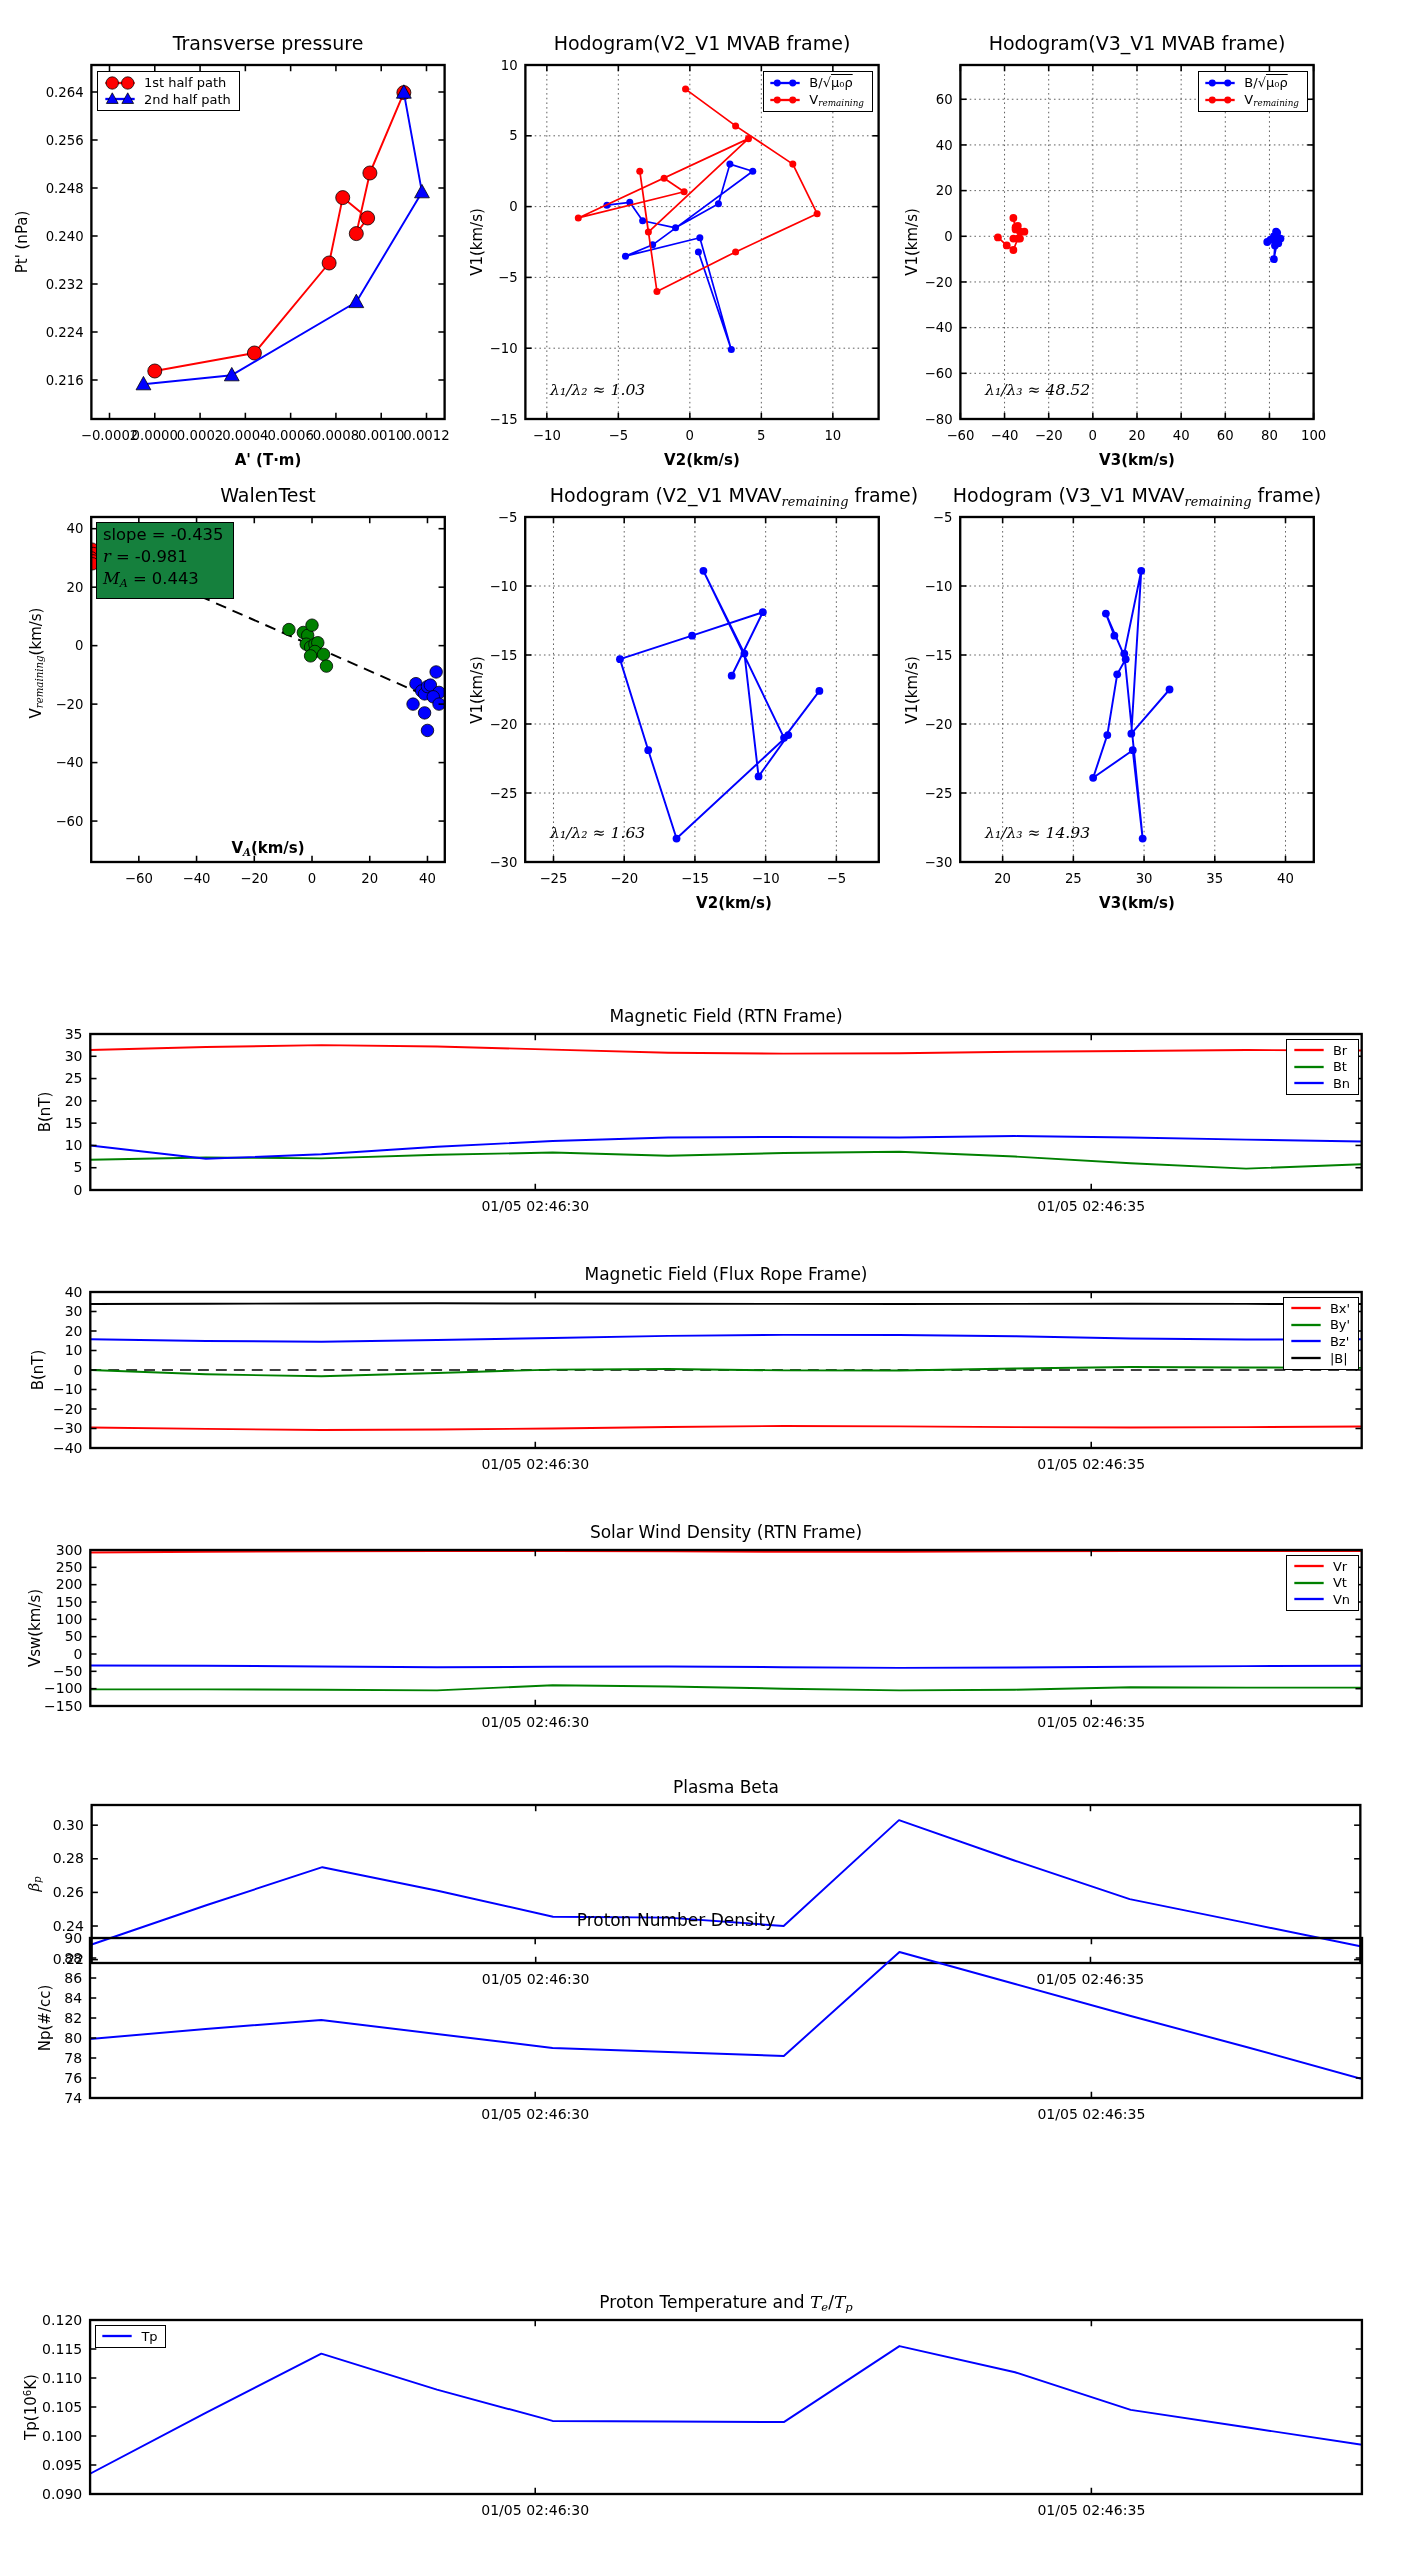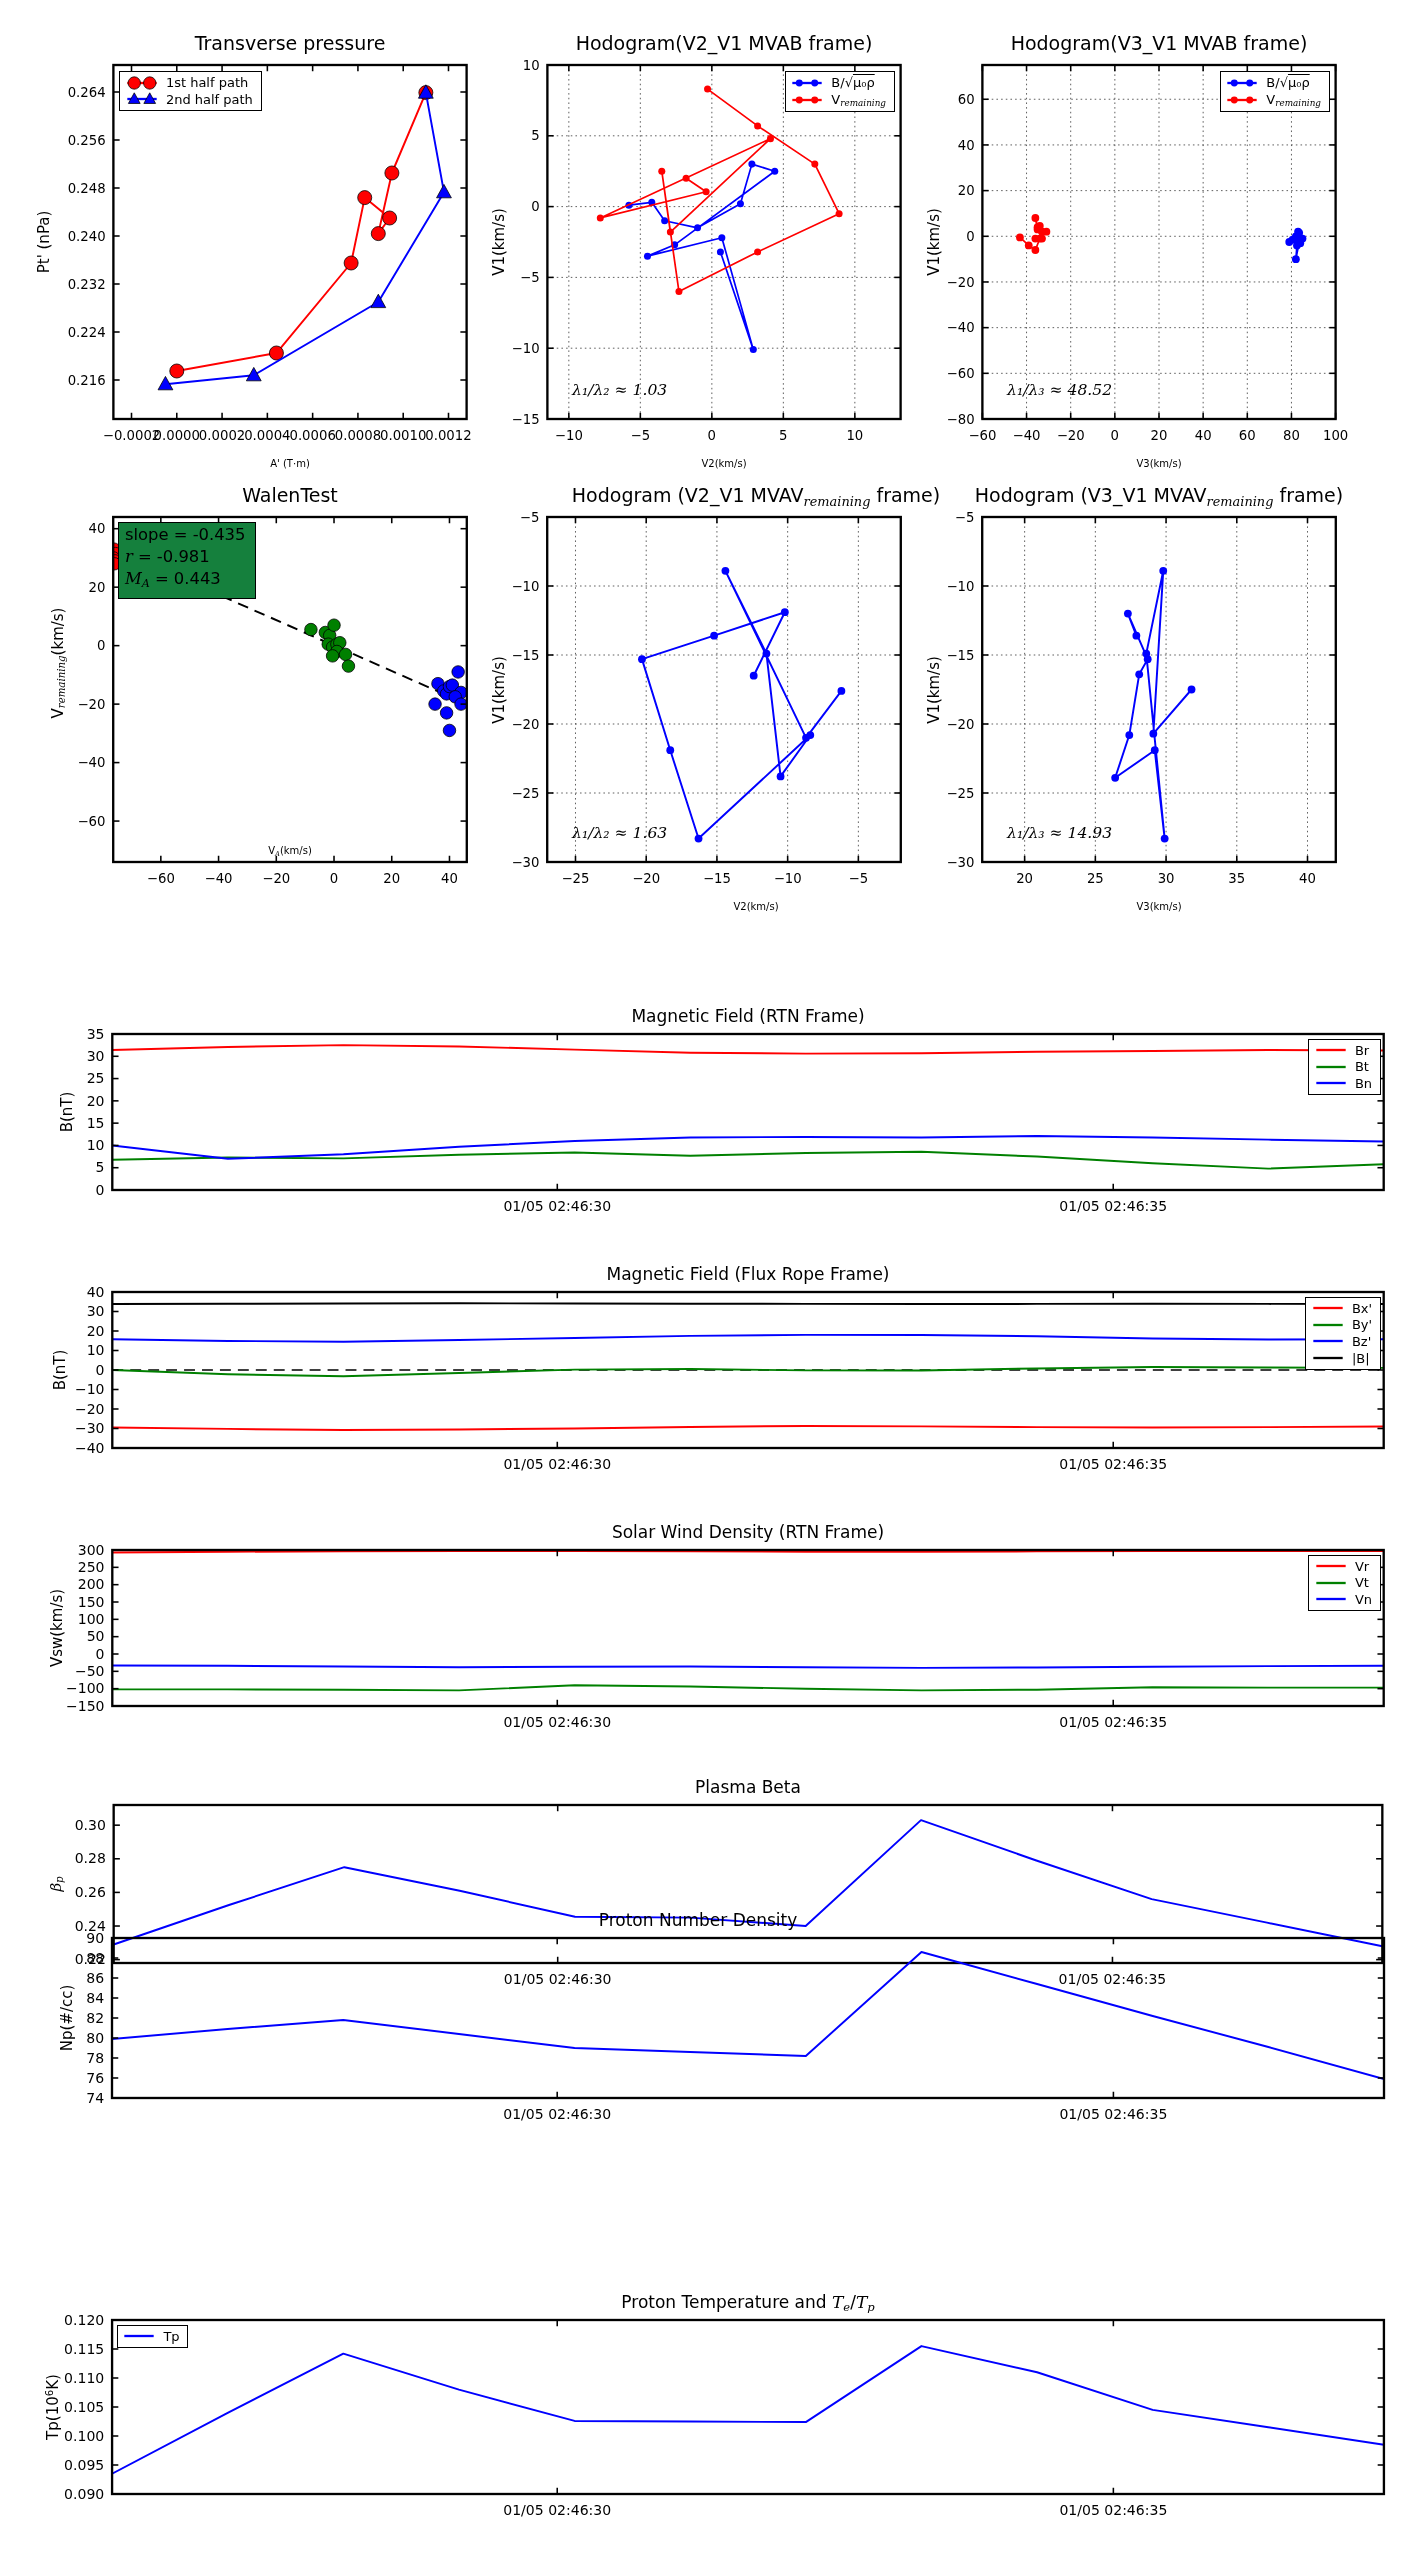--- a/index.html
+++ b/index.html
@@ -1,22 +1,22 @@
 <!DOCTYPE html>
 <html style="font-size:12.5px"><head>
 <meta charset="utf-8">
 <style>
   html,body{margin:0;padding:0;background:#fff;}
   body{font-family:"DejaVu Sans","Liberation Sans",sans-serif;color:#000;}
   #fig{position:relative;width:1405px;height:2576px;background:#fff;overflow:hidden;}
-  .panel{position:absolute;margin-left:22px;}
+  .panel{position:absolute;}
   svg.plot{overflow:visible;display:block;}
   .ptitle{position:absolute;left:50%;top:-33px;transform:translateX(-50%);white-space:nowrap;font-size:19px;}
   .ptitle.ts{top:-28px;font-size:17px;}
-  .xlab{position:absolute;left:50%;bottom:-50px;transform:translateX(-50%);white-space:nowrap;font-size:10px;}
+  .xlab{position:absolute;left:50%;bottom:-50px;transform:translateX(-50%);white-space:nowrap;font-size:15px;font-weight:bold;}
   .ylab{position:absolute;top:50%;white-space:nowrap;font-size:15px;transform:translate(-50%,-50%) rotate(-90deg);}
   .legend{position:absolute;background:#fff;border:1.6px solid #000;padding:2.3px 7.8px 2.3px 4.7px;z-index:5;}
   .legend .lrow{display:flex;align-items:center;gap:7px;padding:0.8px 0;font-size:13px;white-space:nowrap;}
   .legend.tl{top:6.2px;left:6.2px;}
   .legend.tr{top:6.2px;right:6.2px;}
   .legend.tr2{top:4.7px;right:3.1px;}
   .anno{position:absolute;left:25px;bottom:20px;font-size:15.6px;font-style:italic;font-family:"DejaVu Serif","Liberation Serif",serif;z-index:4;}
   .statbox{position:absolute;top:4.7px;left:4.7px;border:1.6px solid #000;background:#15803d;padding:1.6px 9.4px 3.1px 6.2px;font-size:16.4px;line-height:22px;z-index:6;white-space:nowrap;}
   .seg-sub{font-size:0.68em;vertical-align:-0.28em;}
   .seg-sup{font-size:0.68em;vertical-align:0.5em;}

